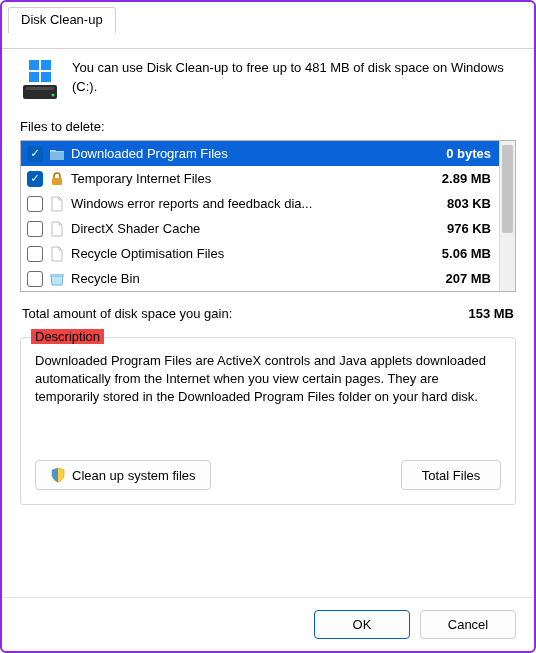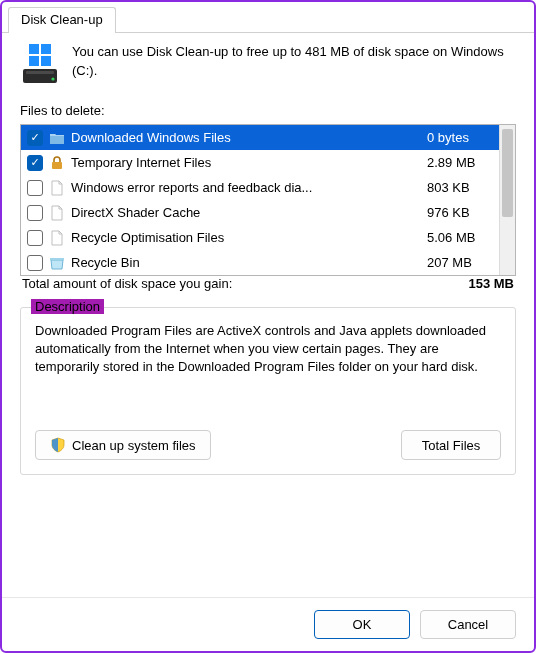--- a/index.html
+++ b/index.html
@@ -18,21 +18,21 @@
     background: #fff;
     position: relative;
     display: flex;
     flex-direction: column;
   }
 
   
   .tab-strip {
     display: flex;
     align-items: flex-start;
-    padding: 0 0 0 6px;
+    padding: 0 0 16px 6px;
     margin-top: 4px;
     border-bottom: 1px solid #d0d0d0;
   }
   .tab {
     padding: 4px 12px 6px 12px;
     border: 1px solid #d0d0d0;
     border-bottom: none;
     border-top-left-radius: 3px;
     border-top-right-radius: 3px;
     background: #ffffff;
@@ -127,60 +127,61 @@
     justify-content: center;
   }
   .itm-label {
     flex: 1 1 auto;
     white-space: nowrap;
     overflow: hidden;
     text-overflow: ellipsis;
   }
   .itm-size {
     flex: 0 0 auto;
-    text-align: left;
+    text-align: right;
     min-width: 64px;
+    font-weight: bold;
   }
   .scrollbar {
     flex: 0 0 16px;
     background: #f0f0f0;
     border-left: 1px solid #dcdcdc;
     position: relative;
   }
   .scrollbar .thumb {
     position: absolute;
     left: 2px; right: 2px;
     top: 4px;
     height: 88px;
     background: #c5c5c5;
     border-radius: 2px;
   }
 
   
   .total-line {
     display: flex;
-    margin: 0 2px 12px 2px;
+    margin: 14px 2px 12px 2px;
     align-items: flex-end;
   }
   .total-line .lbl { flex: 1 1 auto; }
   .total-line .val { flex: 0 0 auto; font-weight: bold; }
 
   
   .groupbox {
     border: 1px solid #d9d9d9;
     border-radius: 3px;
     padding: 14px 14px 14px 14px;
     position: relative;
     margin-top: 4px;
   }
   .groupbox .legend {
     position: absolute;
     top: -9px;
     left: 10px;
-    background: #a21caf;
+    background: #ef4444;
     padding: 0 4px;
   }
   .desc-text {
     line-height: 1.4;
     min-height: 92px;
   }
 
   .group-btns {
     display: flex;
     gap: 12px;
@@ -253,21 +254,21 @@
     <div class="listbox-wrap">
       <div class="listbox" id="listbox">
           <div class="row sel">
             <span class="chk on">✓</span>
             <span class="itm-icon">
               <svg width="16" height="16" viewBox="0 0 16 16">
                 <path d="M1 4h5l1 1h8v9H1z" fill="#7fb9e6"></path>
                 <path d="M1 4h5l1 1h8v1H1z" fill="#a9d2f3"></path>
               </svg>
             </span>
-            <span class="itm-label">Downloaded Windows Files</span>
+            <span class="itm-label">Downloaded Program Files</span>
             <span class="itm-size">0 bytes</span>
           </div>
           <div class="row">
             <span class="chk on">✓</span>
             <span class="itm-icon">
               <svg width="16" height="16" viewBox="0 0 16 16">
                 <rect x="3" y="7" width="10" height="7" rx="1" fill="#e0a030"></rect>
                 <path d="M5 7 V5 a3 3 0 0 1 6 0 V7" fill="none" stroke="#b07510" stroke-width="1.6"></path>
               </svg>
             </span>

